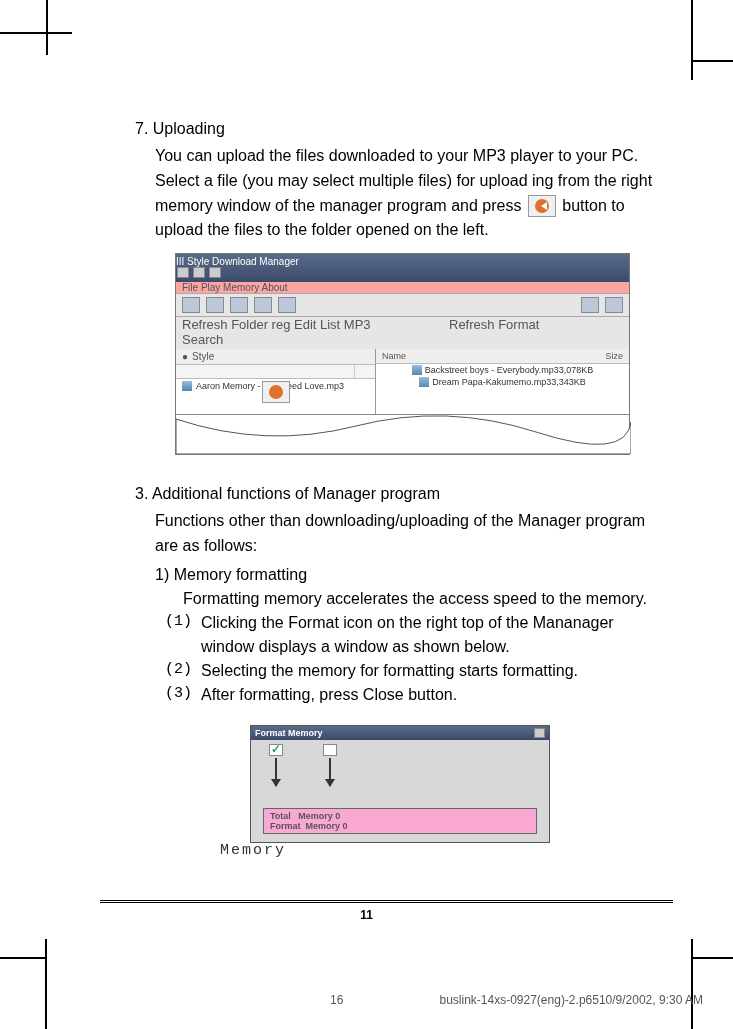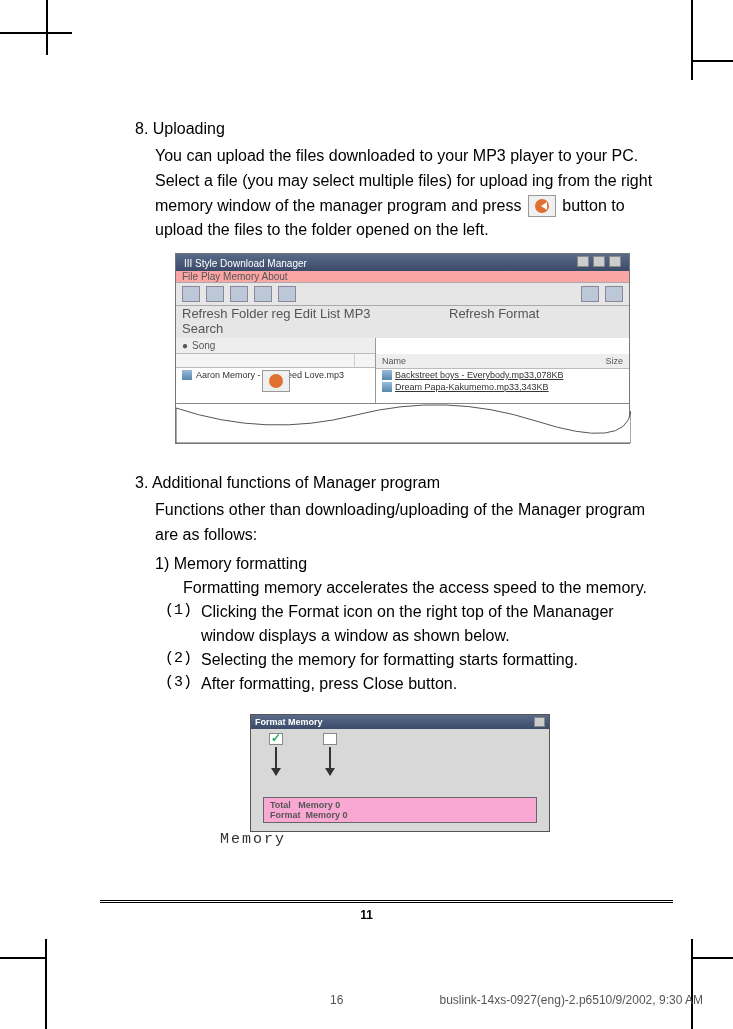--- a/index.html
+++ b/index.html
@@ -68,25 +68,26 @@
     margin-left: 40px;
     width: 455px;
     border: 1px solid #777;
     background: #e6e6e6;
     font-size: 10px;
     color: #555;
   }
   .mgr-title {
     background: linear-gradient(#5a6b8a, #3a4a68);
     color: #fff;
-    padding: 2px 8px;
+    padding: 2px 0;
     display: flex;
     justify-content: space-between;
-    align-items: flex-end;
+    align-items: flex-start;
     font-size: 10px;
+    flex-direction: column;
   }
   .mgr-title-btns span {
     display: inline-block;
     width: 12px; height: 11px;
     background: #ccc;
     border: 1px solid #888;
     margin-left: 1px;
   }
   .mgr-menu { padding: 0 6px; background: #fca5a5; border-bottom: 1px solid #aaa; }
   .mgr-tools {
@@ -97,22 +98,22 @@
     gap: 14px;
     align-items: center;
   }
   .tool-ico { width: 18px; height: 16px; background: #bcc7d8; border: 1px solid #889; }
   .mgr-split { display: flex; height: 65px; }
   .mgr-left { flex: 0 0 200px; border-right: 1px solid #999; background:#fff; position:relative; }
   .mgr-left-header { background:#eee; padding:2px 6px; border-bottom:1px solid #bbb; font-size:10px; }
   .mgr-left-row { padding: 2px 6px; font-size: 9px; color:#333; display:flex; align-items:center; gap:4px; }
   .file-ico { width:10px; height:10px; background:linear-gradient(#9bd,#58a); }
   .mgr-right { flex: 1; background:#fff; position:relative; }
-  .mgr-right-header { display:flex; justify-content:space-between; padding:2px 6px; border-bottom:1px solid #bbb; font-size:9px; background:#eee;margin-top:16px; }
-  .mgr-right-row { display:flex; justify-content:flex-start; padding:1px 6px; font-size:9px; color:#333;text-decoration:underline; }
+  .mgr-right-header { display:flex; justify-content:space-between; padding:2px 6px; border-bottom:1px solid #bbb; font-size:9px; background:#eee; }
+  .mgr-right-row { display:flex; justify-content:center; padding:1px 6px; font-size:9px; color:#333; }
   .upl-float { position:absolute; left:50%; margin-left:-14px; top: 32px; width:28px; height:22px; border:1px solid #999; background:#f0f0f0; }
   .upl-float::after { content:""; position:absolute; left:50%; top:50%; width:14px; height:14px; margin-left:-7px; margin-top:-7px; border-radius:50%; background:#e07030; }
   .mgr-curve {
     position: relative;
     height: 40px;
     background: #fff;
     border-top: 1px solid #888;
   }
   .mgr-curve svg { position:absolute; top:-1px; left:0; }
 
@@ -220,21 +221,21 @@
 <div class="crop-tl-v"></div>
 <div class="crop-tr"></div>
 <div class="crop-tr-v"></div>
 <div class="crop-bl"></div>
 <div class="crop-bl-v"></div>
 <div class="crop-br"></div>
 <div class="crop-br-v"></div>
 
 <div class="content">
 
-  <div class="sec-title">8. Uploading</div>
+  <div class="sec-title">7. Uploading</div>
   <div class="para">
     <span>You can upload the files downloaded to your MP3 player to your PC. Select a file (you may select multiple files) for upload ing from  the right memory window of the manager program and press </span>
     <span class="inline-btn"></span>
     <span>button to upload the files to the folder opened on the left.</span>
   </div>
 
   <div class="mgr-window">
     <div class="mgr-title">
       <span>III Style Download Manager</span>
       <span class="mgr-title-btns">
@@ -258,21 +259,21 @@
         <span class="tool-ico"></span>
       </div>
     </div>
     <div style="display:flex;font-size:13px;padding:0 6px 2px;color:#555;gap:47px;">
       <div style="flex:0 0 200px;">Refresh   Folder reg   Edit   List   MP3 Search</div>
       <div style="flex:1;padding-left:20px;">Refresh    Format</div>
     </div>
     <div class="mgr-split">
       <div class="mgr-left">
         <div class="mgr-left-header">
-          <span style="margin-right:4px;">●</span><span>Song</span>
+          <span style="margin-right:4px;">●</span><span>Style</span>
         </div>
         <div style="border-bottom:1px solid #bbb;height:14px;background:#f4f4f4;display:flex;">
           <div style="flex:1;border-right:1px solid #ccc;"></div>
           <div style="width:20px;"></div>
         </div>
         <div class="mgr-left-row">
           <span class="file-ico"></span>
           <span>Aaron Memory - You Need Love.mp3</span>
         </div>
         <span class="upl-float"></span>

